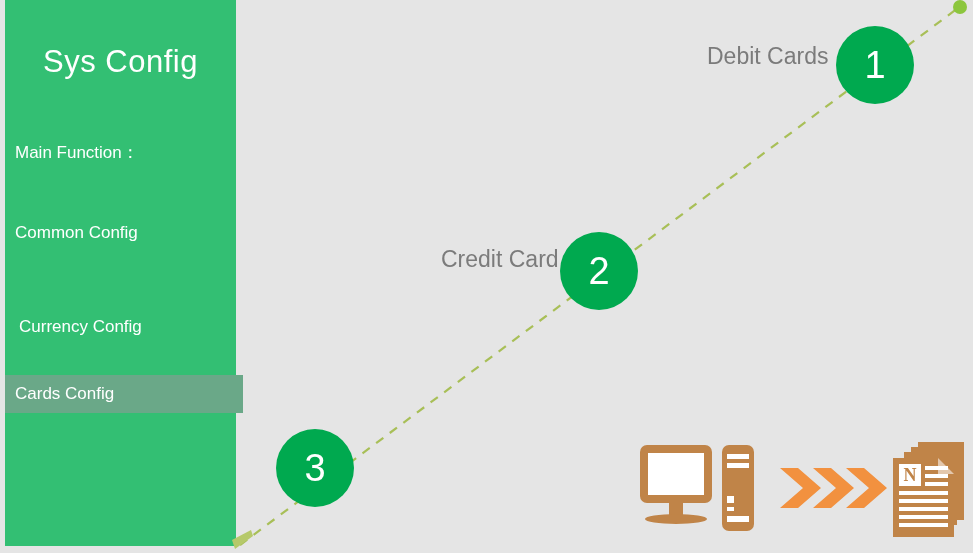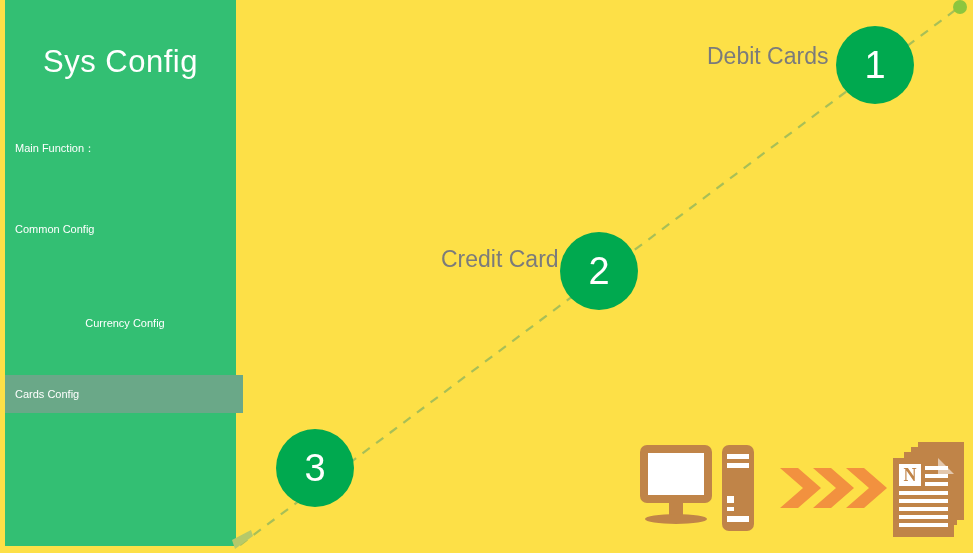--- a/index.html
+++ b/index.html
@@ -7,21 +7,21 @@
     padding: 0;
     background: #ffffff;
   }
   body {
     font-family: "Liberation Sans", sans-serif;
   }
   #stage {
     position: relative;
     width: 973px;
     height: 553px;
-    background: #fde047;
+    background: #e5e5e5;
     overflow: hidden;
   }
 
   
   .sidebar {
     position: absolute;
     left: 5px;
     top: 0px;
     width: 231px;
     height: 546px;
@@ -37,31 +37,30 @@
     font-size: 31px;
     font-weight: 400;
     letter-spacing: 0.5px;
     white-space: nowrap;
   }
   .side-item {
     position: absolute;
     left: 0;
     width: 238px;
     color: #ffffff;
-    font-size: 11px;
+    font-size: 17px;
     font-weight: 400;
     white-space: nowrap;
   }
   .side-item .side-label {
     display: block;
     padding-left: 10px;
   }
   .side-item.indent .side-label {
-    padding-left: 2px;
-    text-align: center;
+    padding-left: 14px;
   }
   #side-main     { top: 141px; }
   #side-common   { top: 223px; }
   #side-currency { top: 317px; }
   #side-card {
     top: 375px;
     height: 38px;
     line-height: 38px;
     background: #6aa888;
   }

